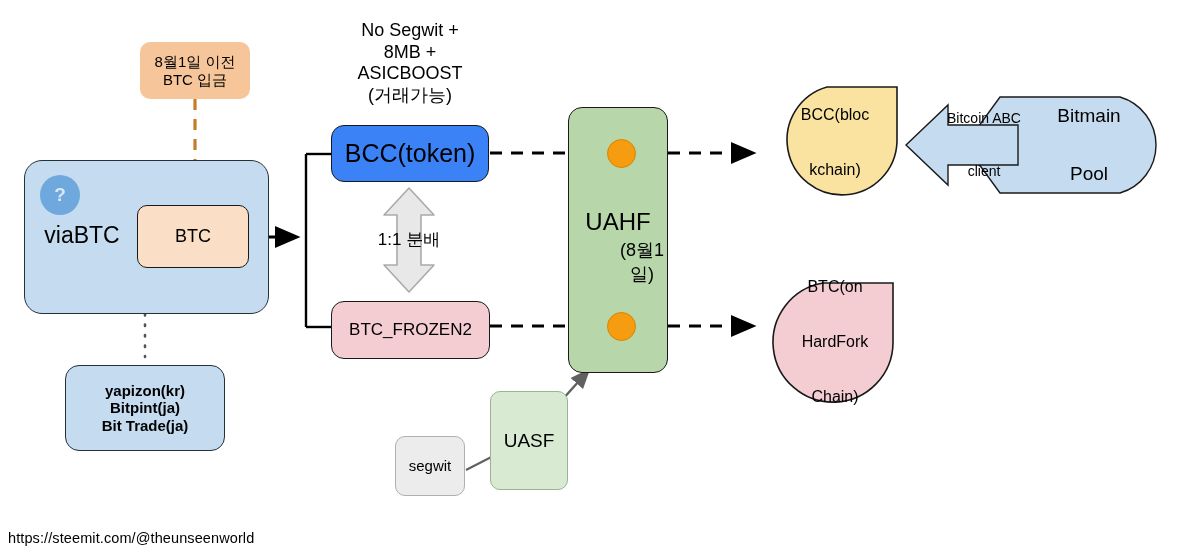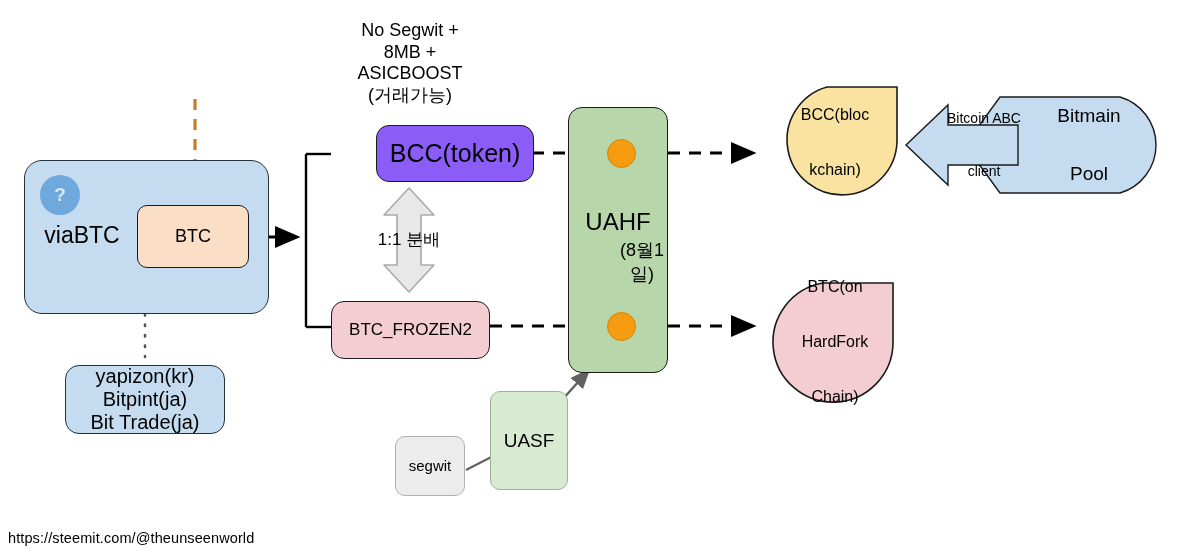--- a/index.html
+++ b/index.html
@@ -9,21 +9,21 @@
   .abs{position:absolute;box-sizing:border-box;}
 
   
   .node{display:flex;align-items:center;justify-content:center;text-align:center;
         border:1.4px solid #1a1a1a;line-height:1.15;}
 
   .n-viabtc{background:#c5dcf0;border-color:#24303a;border-radius:18px;}
   .n-btc{background:#fadfc6;border-color:#1a1a1a;border-radius:10px;}
   .n-deposit{background:#f6c69a;border:none;border-radius:10px;}
   .n-exch{background:#c5dcf0;border-color:#24303a;border-radius:14px;}
-  .n-bcc{background:#8b5cf6;border-color:#1a1a1a;border-radius:13px;margin-left:45px;}
+  .n-bcc{background:#3b82f6;border-color:#1a1a1a;border-radius:13px;}
   .n-frozen{background:#f4cdd3;border-color:#1a1a1a;border-radius:13px;}
   .n-uahf{background:#b7d7ab;border-color:#1a1a1a;border-radius:14px;}
   .n-uasf{background:#d9ead3;border-color:#9bb394;border-radius:10px;}
   .n-segwit{background:#ececec;border-color:#b0b0b0;border-radius:10px;}
 
   .lbl{position:absolute;text-align:center;line-height:1.2;color:#000;}
 
   .qmark{position:absolute;border-radius:50%;background:#6ea8dc;
          display:flex;align-items:center;justify-content:center;
          color:#d8e8f7;font-weight:bold;}
@@ -135,32 +135,36 @@
   </svg>
 
   <div class="lbl" style="left:330px;top:20px;width:160px;font-size:18px;">
     <div>No Segwit +</div>
     <div>8MB +</div>
     <div>ASICBOOST</div>
     <div>(거래가능)</div>
   </div>
 
 
+  <div class="abs node n-deposit" style="left:140px;top:42px;width:110px;height:57px;font-size:15px;flex-direction:column;">
+    <div>8월1일 이전</div>
+    <div>BTC 입금</div>
+  </div>
 
   <div class="abs node n-viabtc" style="left:24px;top:160px;width:245px;height:154px;justify-content:flex-start;"></div>
 
   <div class="qmark" style="left:40px;top:175px;width:40px;height:40px;font-size:19px;">
     <span>?</span>
   </div>
 
   <div class="abs" style="left:26px;top:222px;width:112px;text-align:center;font-size:23px;">viaBTC</div>
 
   <div class="abs node n-btc" style="left:137px;top:205px;width:112px;height:63px;font-size:18px;">BTC</div>
 
-  <div class="abs node n-exch" style="left:65px;top:365px;width:160px;height:69px;font-size:20px;flex-direction:column;">
+  <div class="abs node n-exch" style="left:65px;top:365px;width:160px;height:86px;font-size:15px;flex-direction:column;font-weight:bold;">
     <div>yapizon(kr)</div>
     <div>Bitpint(ja)</div>
     <div>Bit Trade(ja)</div>
   </div>
 
   <div class="abs node n-bcc" style="left:331px;top:125px;width:158px;height:57px;font-size:25px;">BCC(token)</div>
 
   <div class="abs" style="left:369px;top:228px;width:80px;text-align:center;font-size:17px;">1:1 분배</div>
 
   <div class="abs node n-frozen" style="left:331px;top:301px;width:159px;height:58px;font-size:17px;">BTC_FROZEN2</div>

